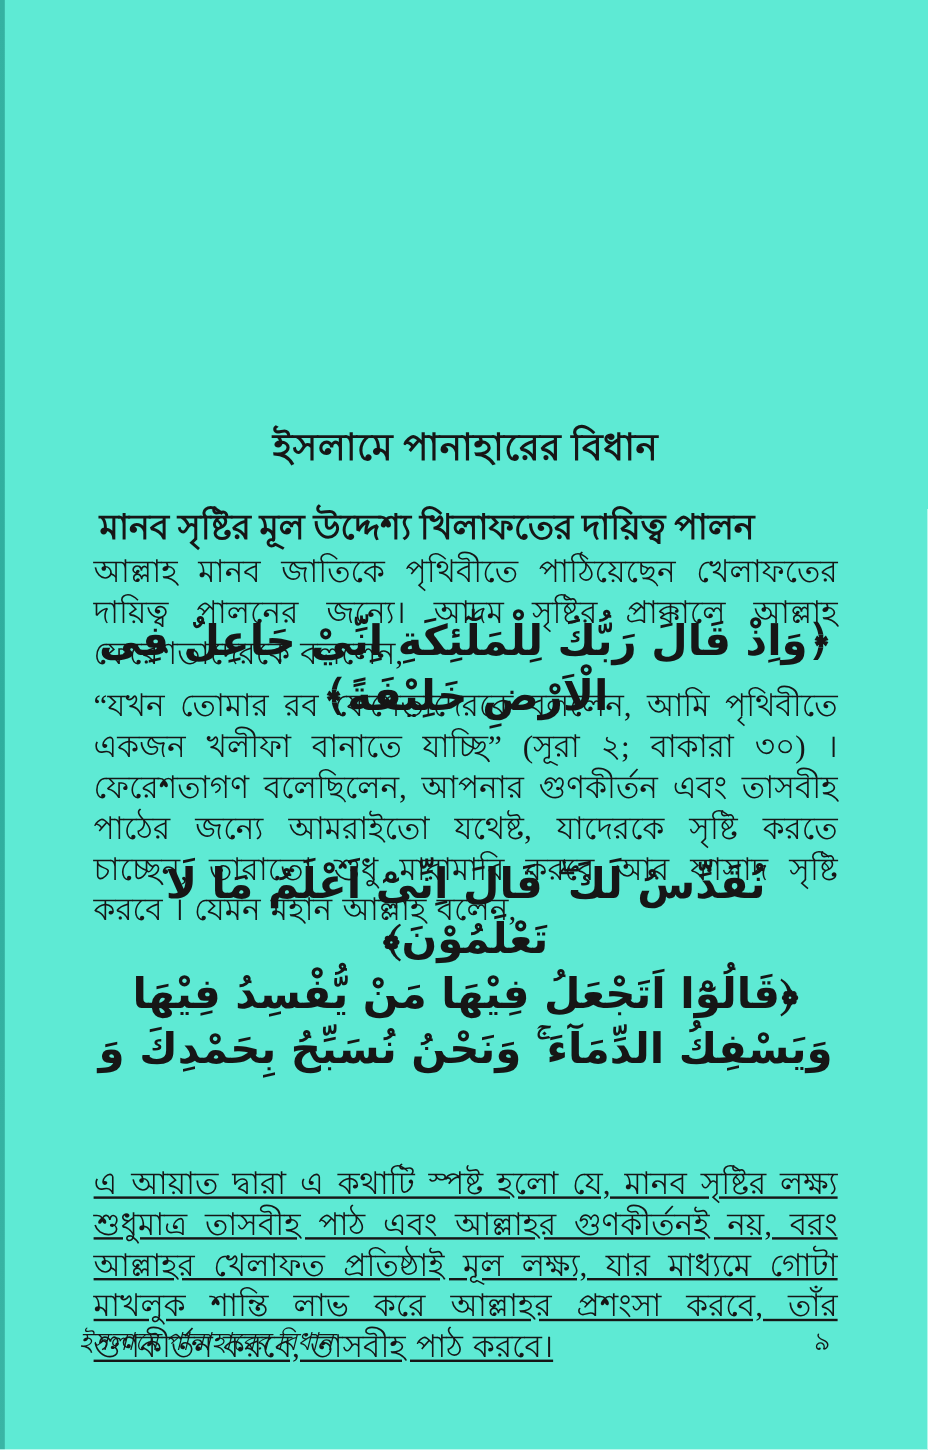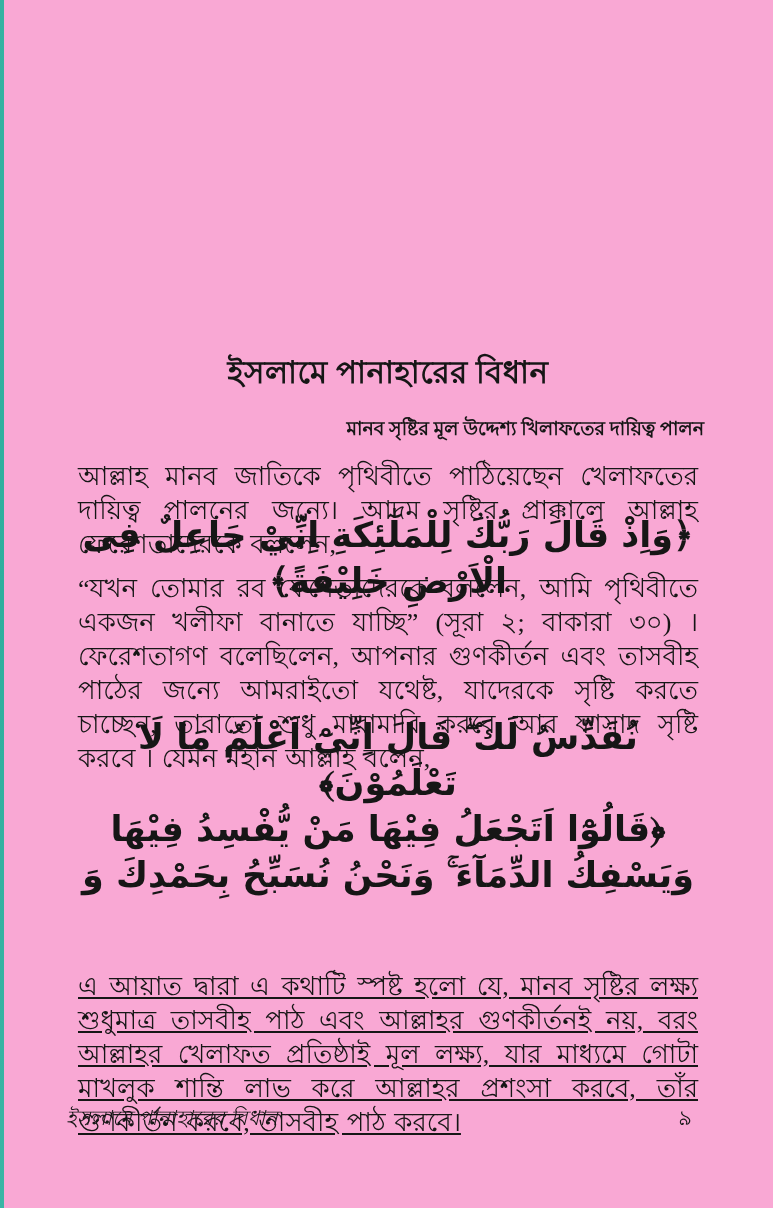--- a/index.html
+++ b/index.html
@@ -4,21 +4,21 @@
 <style>
   html, body {
     margin: 0;
     padding: 0;
     background: #ffffff;
   }
   .page {
     position: relative;
     width: 773px;
     height: 1208px;
-    background: #f9a8d4;
+    background: #5eead4;
     overflow: hidden;
     font-family: "Liberation Serif", "DejaVu Serif", serif;
     color: #161616;
   }
   .spine-accent {
     position: absolute;
     left: 0;
     top: 0;
     width: 4px;
     height: 100%;
@@ -41,23 +41,23 @@
     font-size: 31px;
     line-height: 42px;
     font-weight: 700;
     letter-spacing: 0.5px;
   }
   .section-heading {
     position: absolute;
     top: 406px;
     left: 0;
     right: 0;
-    margin: 6px;
-    text-align: right;
-    font-size: 19px;
+    margin: 17px;
+    text-align: left;
+    font-size: 29px;
     line-height: 34px;
     font-weight: 700;
   }
   .body-para {
     position: absolute;
     left: 0;
     right: 0;
     margin: 12px;
     font-size: 26px;
     line-height: 34px;

